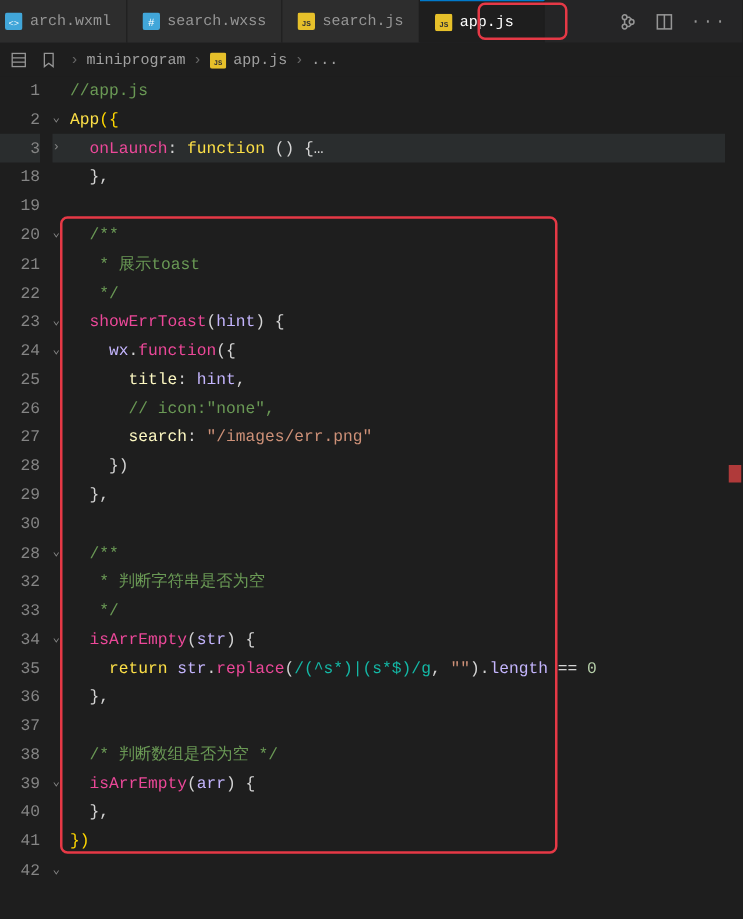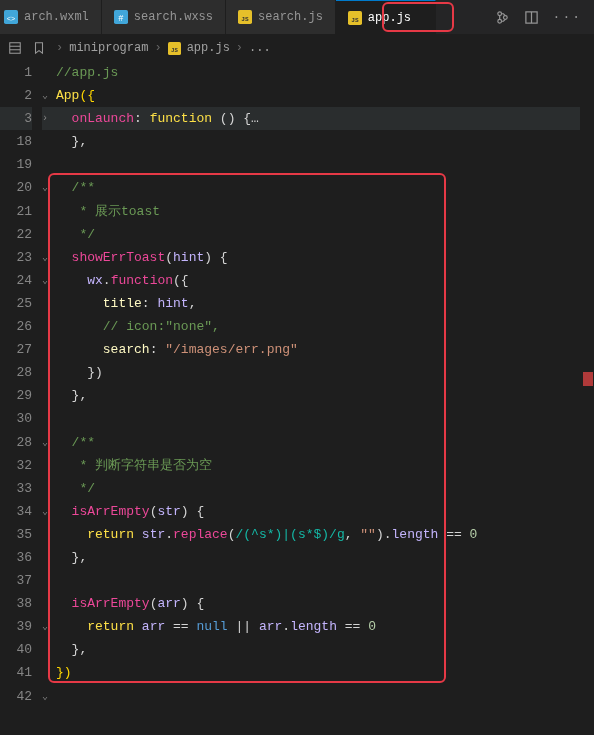--- a/index.html
+++ b/index.html
@@ -282,22 +282,22 @@
     <div class="line">    <span class="c-punct">})</span></div>
     <div class="line">  <span class="c-punct">},</span></div>
     <div class="line"></div>
     <div class="line">  <span class="c-comment">/**</span></div>
     <div class="line">  <span class="c-comment"> * 判断字符串是否为空</span></div>
     <div class="line">  <span class="c-comment"> */</span></div>
     <div class="line">  <span class="c-func">isArrEmpty</span><span class="c-punct">(</span><span class="c-var">str</span><span class="c-punct">) {</span></div>
     <div class="line">    <span class="c-keyword">return</span> <span class="c-var">str</span><span class="c-punct">.</span><span class="c-func">replace</span><span class="c-punct">(</span><span class="c-regex">/(^s*)|(s*$)/g</span><span class="c-punct">, </span><span class="c-string">""</span><span class="c-punct">).</span><span class="c-var">length</span><span class="c-punct"> == </span><span class="c-num">0</span></div>
     <div class="line">  <span class="c-punct">},</span></div>
     <div class="line"></div>
+    <div class="line">  <span class="c-comment">/* 判断数组是否为空 */</span></div>
     <div class="line">  <span class="c-func">isArrEmpty</span><span class="c-punct">(</span><span class="c-var">arr</span><span class="c-punct">) {</span></div>
-    <div class="line">    <span class="c-keyword">return</span> <span class="c-var">arr</span><span class="c-punct"> == </span><span class="c-null">null</span><span class="c-punct"> || </span><span class="c-var">arr</span><span class="c-punct">.</span><span class="c-var">length</span><span class="c-punct"> == </span><span class="c-num">0</span></div>
     <div class="line">  <span class="c-punct">},</span></div>
     <div class="line"><span class="c-brace">})</span></div>
 
     <div class="red-box" style="left:-8px; top:112px; width:398px; height:510px;"></div>
   </div>
 </div>
 
 <div class="minimap">
   <div class="minimap-mark" style="top:310px;"></div>
 </div>

